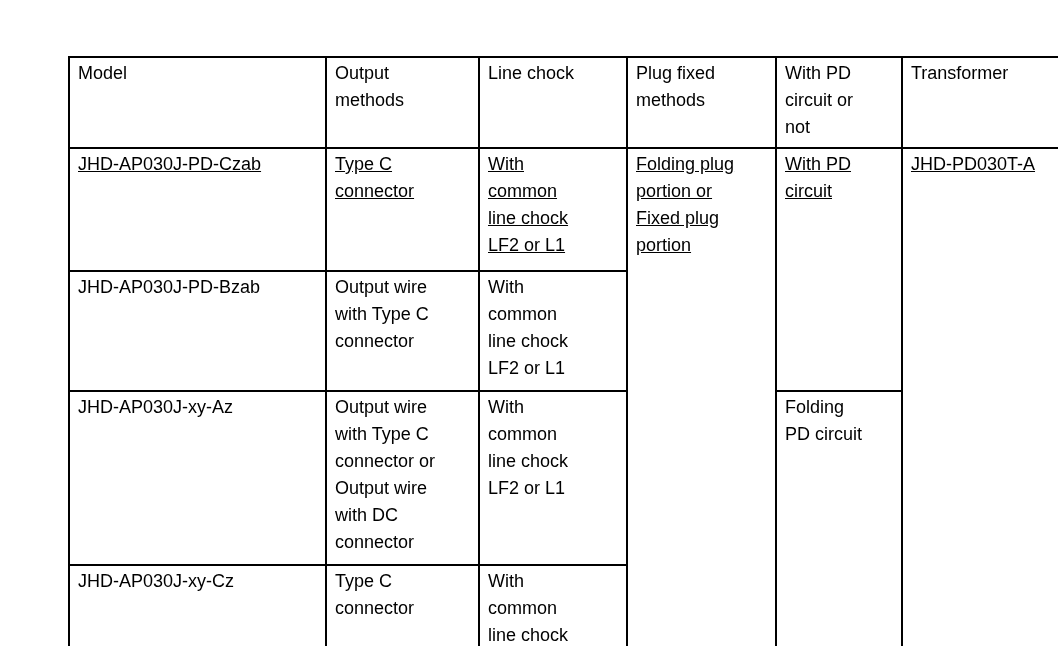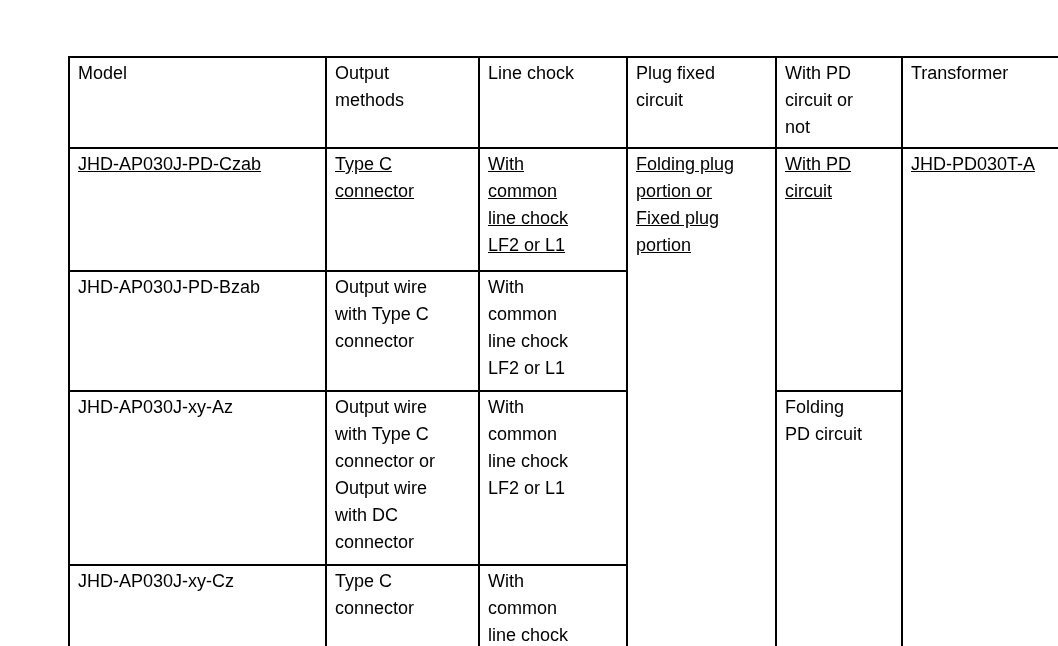--- a/index.html
+++ b/index.html
@@ -58,21 +58,21 @@
       <col style="width:195px">
     </colgroup>
 
     <tbody>
         <tr class="h-row">
       <th>Model</th>
       <th>Output
 methods</th>
       <th>Line chock</th>
       <th>Plug fixed
-circuit</th>
+methods</th>
       <th>With PD
 circuit or
 not</th>
       <th>Transformer</th>
     </tr>
 
     <tr class="r-row-0">
       <td>JHD-AP030J-PD-Czab</td>
       <td>Type C
 connector</td>

